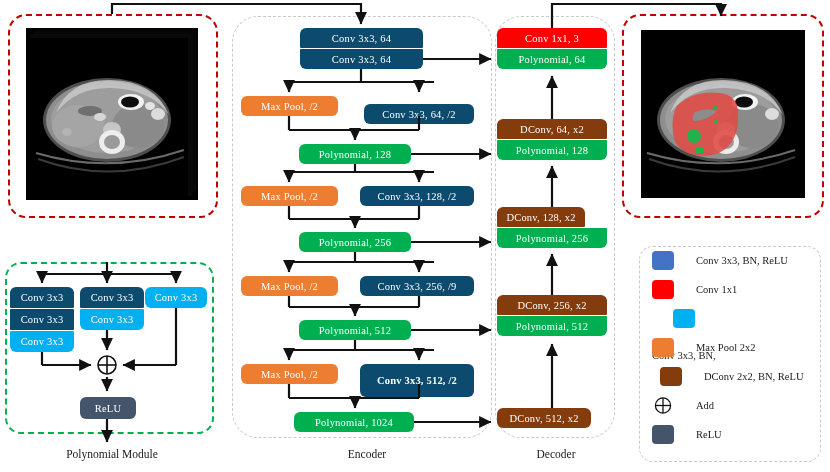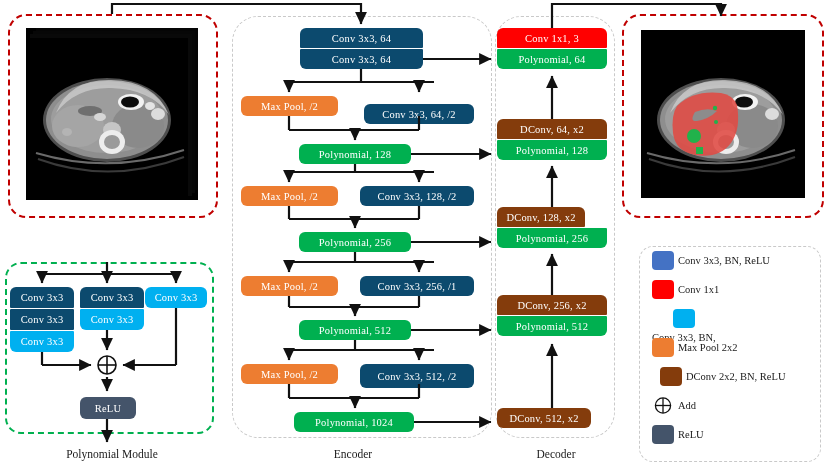--- a/index.html
+++ b/index.html
@@ -20,21 +20,21 @@
   .capBot{border-radius:1px 1px 6px 6px;}
   .capMid{border-radius:1px;}
 
   .dashGrey{position:absolute;border:1.5px dashed #c9c9c9;border-radius:26px;}
   .dashRed{position:absolute;border:2.5px dashed #C00000;border-radius:18px;}
   .dashGreen{position:absolute;border:2px dashed #00B050;border-radius:16px;}
   .dashLegend{position:absolute;border:1.5px dashed #c9c9c9;border-radius:14px;}
 
   .caption{position:absolute;font-size:11.5px;color:#1a1a1a;
            font-family:"Liberation Serif",serif;text-align:center;}
-  .lgrow{position:absolute;display:flex;align-items:center;gap:4px;}
+  .lgrow{position:absolute;display:flex;align-items:center;gap:22px;}
   .lgsw{width:22px;height:19px;border-radius:4px;flex:none;}
   .lgtxt{font-size:10.5px;color:#1a1a1a;white-space:nowrap;
          font-family:"Liberation Serif",serif;}
   svg.ov{position:absolute;left:0;top:0;width:830px;height:472px;
          pointer-events:none;}
   .ctimg{position:absolute;background:#000;overflow:hidden;}
 </style>
 </head>
 <body>
 
@@ -107,25 +107,25 @@
 
 <div class="blk orange" style="left:241px;top:96px;width:97px;height:20px;">Max Pool, /2</div>
 <div class="blk blue" style="left:364px;top:96px;width:110px;height:20px;margin-top:8px;">Conv 3x3, 64, /2</div>
 <div class="blk green" style="left:299px;top:144px;width:112px;height:20px;">Polynomial, 128</div>
 
 <div class="blk orange" style="left:241px;top:186px;width:97px;height:20px;">Max Pool, /2</div>
 <div class="blk blue" style="left:360px;top:186px;width:114px;height:20px;">Conv 3x3, 128, /2</div>
 <div class="blk green" style="left:299px;top:232px;width:112px;height:20px;">Polynomial, 256</div>
 
 <div class="blk orange" style="left:241px;top:276px;width:97px;height:20px;">Max Pool, /2</div>
-<div class="blk blue" style="left:360px;top:276px;width:114px;height:20px;">Conv 3x3, 256, /1</div>
+<div class="blk blue" style="left:360px;top:276px;width:114px;height:20px;">Conv 3x3, 256, /9</div>
 <div class="blk green" style="left:299px;top:320px;width:112px;height:20px;">Polynomial, 512</div>
 
 <div class="blk orange" style="left:241px;top:364px;width:97px;height:20px;">Max Pool, /2</div>
-<div class="blk blue" style="left:360px;top:364px;width:114px;height:24px;">Conv 3x3, 512, /2</div>
+<div class="blk blue" style="left:360px;top:364px;width:114px;height:33px;font-weight:bold;">Conv 3x3, 512, /2</div>
 <div class="blk green" style="left:294px;top:412px;width:120px;height:20px;">Polynomial, 1024</div>
 
 <div class="blk red capTop" style="left:497px;top:28px;width:110px;height:20px;">Conv 1x1, 3</div>
 <div class="blk green capBot" style="left:497px;top:49px;width:110px;height:20px;">Polynomial, 64</div>
 
 <div class="blk brown capTop" style="left:497px;top:119px;width:110px;height:20px;">DConv, 64, x2</div>
 <div class="blk green capBot" style="left:497px;top:140px;width:110px;height:20px;">Polynomial, 128</div>
 
 <div class="blk brown capTop" style="left:497px;top:207px;width:88px;height:20px;">DConv, 128, x2</div>
 <div class="blk green capBot" style="left:497px;top:228px;width:110px;height:20px;">Polynomial, 256</div>
@@ -186,21 +186,21 @@
       <line x1="11" y1="1.9" x2="11" y2="17.1" stroke="#111" stroke-width="1.3"></line>
     </svg>
   </div>
   <div class="lgtxt">Add</div>
 </div>
 <div class="lgrow" style="left:652px;top:425px;">
   <div class="lgsw" style="background:#44546A;"></div>
   <div class="lgtxt">ReLU</div>
 </div>
 
-<div class="caption" style="left:283px;top:448px;width:140px;">Encoder</div>
+<div class="caption" style="left:297px;top:448px;width:140px;">Encoder</div>
 <div class="caption" style="left:486px;top:448px;width:140px;">Decoder</div>
 <div class="caption" style="left:37px;top:448px;width:150px;">Polynomial Module</div>
 
 <svg class="ov">
   <defs>
     <marker id="ah" markerWidth="7" markerHeight="7" refX="5.4" refY="3" orient="auto" markerUnits="strokeWidth">
       <path d="M0,0.3 L0,5.7 L5.6,3 z" fill="#111"></path>
     </marker>
   </defs>
   <g stroke="#111" stroke-width="2.2" fill="none">

